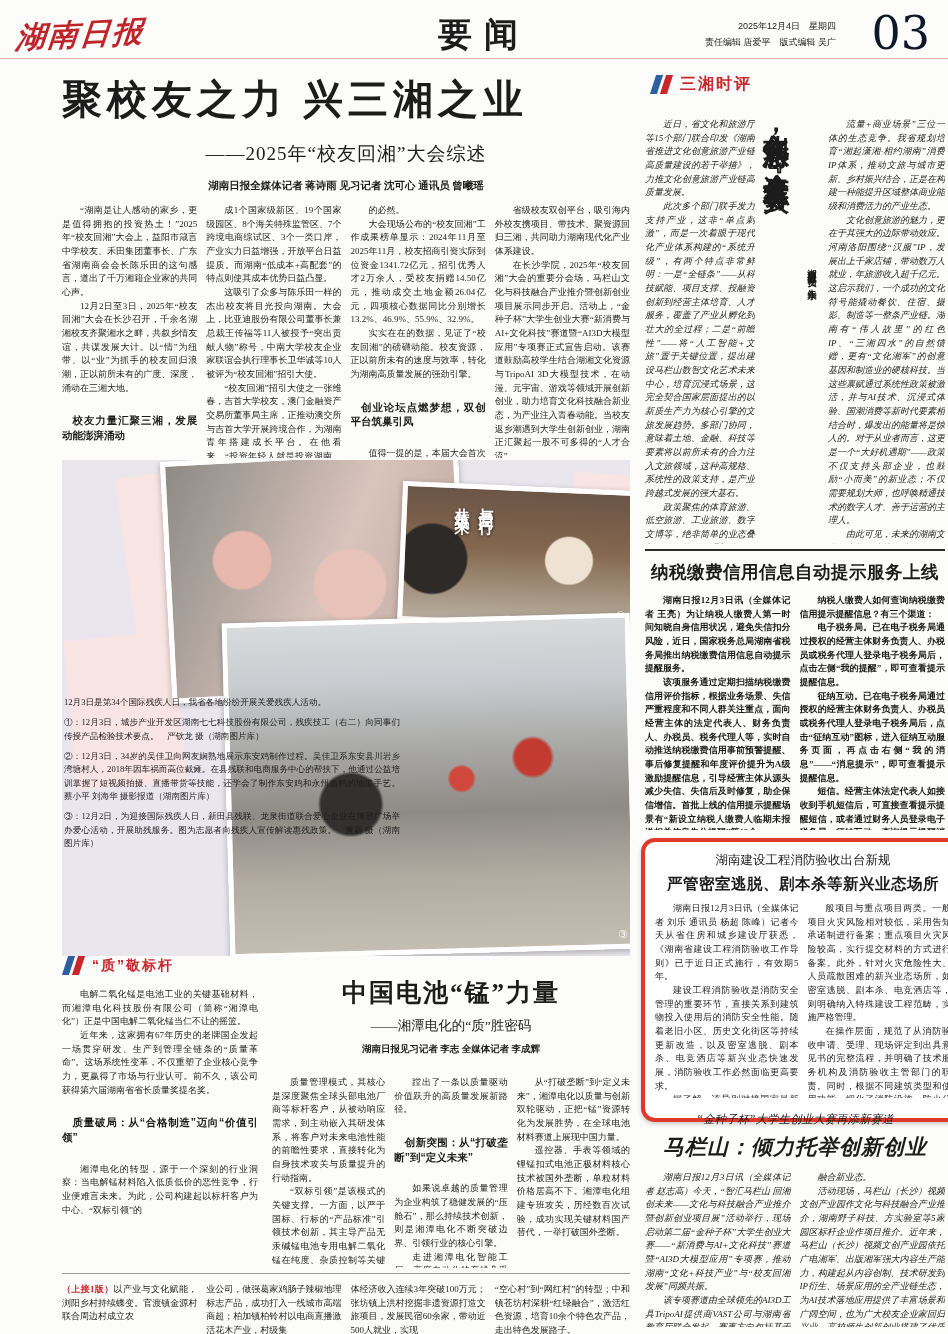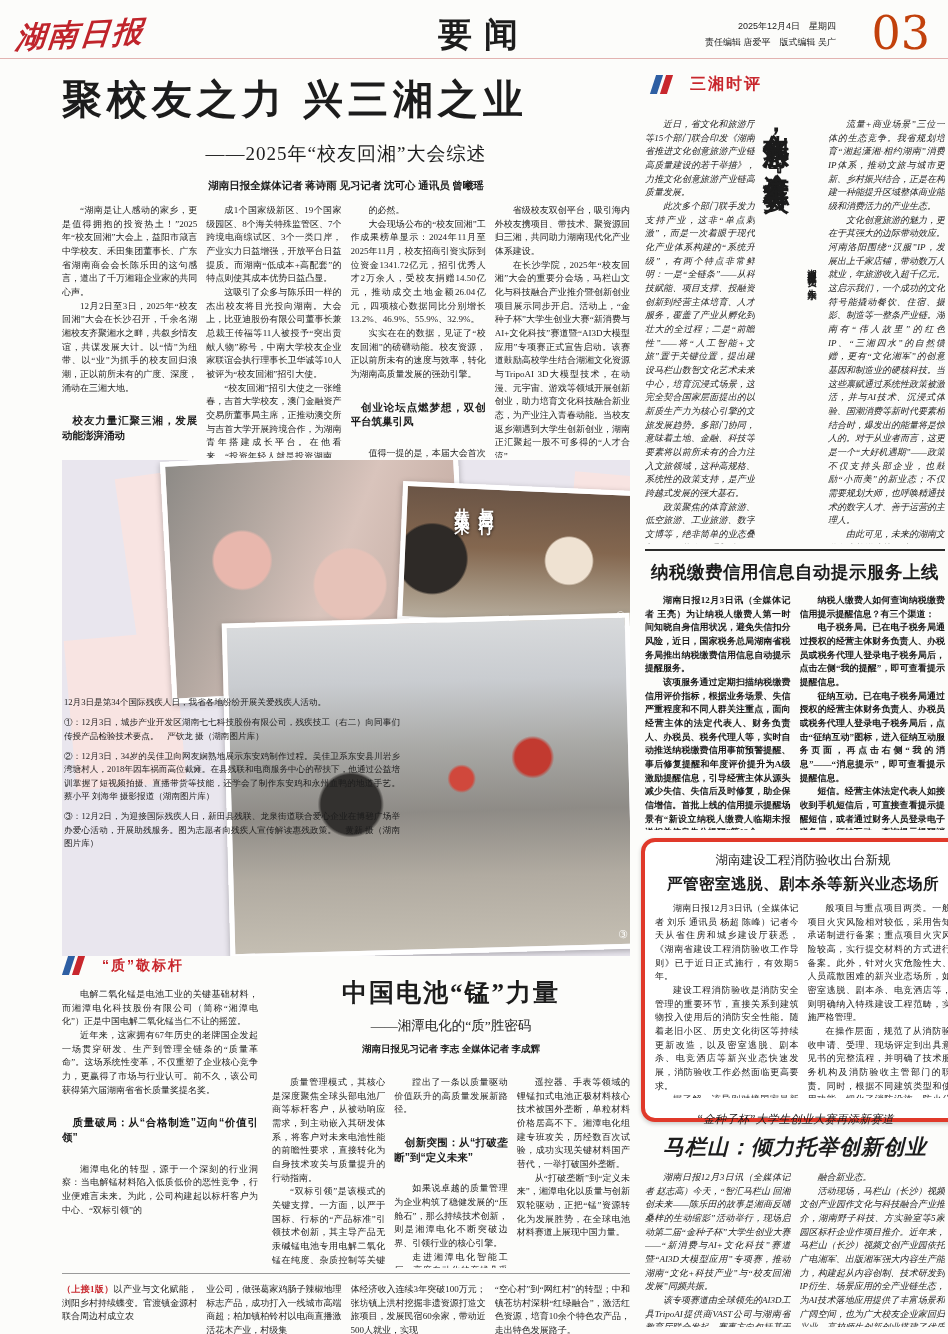--- a/index.html
+++ b/index.html
@@ -7,21 +7,21 @@
         overflow:hidden;font-family:"Liberation Serif","DejaVu Serif",serif;color:#1c1c1c;
         box-shadow:0 0 6px rgba(0,0,0,.4);}
   .sans{font-family:"Liberation Sans","DejaVu Sans",sans-serif;}
   
   #masthead{position:absolute;left:16px;top:14px;width:150px;height:44px;
             color:#c0242b;font-weight:bold;font-size:30px;font-style:italic;
             transform:skewX(-8deg) rotate(-3deg);letter-spacing:2px;white-space:nowrap;}
   #section-title{position:absolute;left:0;right:0;top:12px;text-align:center;
                  font-weight:900;font-size:34px;letter-spacing:12px;padding-left:20px;}
   #dateblock{position:absolute;right:112px;top:18px;text-align:right;font-size:9px;line-height:1.8;color:#222;}
-  #pagenum{position:absolute;right:18px;top:6px;font-size:46px;color:#c2410c;
+  #pagenum{position:absolute;right:18px;top:6px;font-size:46px;color:#0f172a;
            font-family:"DejaVu Serif",serif;}
   #header-rule{position:absolute;left:0;right:0;top:58px;height:1px;background:#e2b3b1;}
   
   .bodycol{font-size:9px;line-height:1.52;text-align:justify;overflow:hidden;}
   .para{margin:0;text-indent:2em;}
   .subhead{margin:18px 0;font-weight:bold;font-size:10.5px;line-height:1.4;
            font-family:"Liberation Sans","DejaVu Sans",sans-serif;text-indent:1em;}
   .cols{display:flex;gap:9px;}
   .cols>div{flex:1 1 0;}
   
@@ -48,21 +48,21 @@
                radial-gradient(circle at 58% 48%,#d0483c 0 4%,transparent 5%),
                radial-gradient(circle at 30% 55%,#33312f 0 9%,transparent 10%),
                linear-gradient(180deg,#d8dadc 0%,#c9ccd0 18%,#a9a9a6 38%,#8e8b86 58%,#b1aba1 78%,#c4beb2 100%);}
   #photo-overlay{position:absolute;left:388px;top:36px;height:180px;writing-mode:vertical-rl;
     color:#fff;font-weight:bold;font-size:15px;letter-spacing:4px;line-height:1.6;
     text-shadow:0 1px 3px rgba(0,0,0,.7);}
   #captions{position:absolute;left:0px;top:236px;width:336px;height:258px;
     font-size:8.6px;line-height:1.55;text-align:justify;padding:0 2px;}
   #captions p{margin:0 0 7px 0;}
   
-  .col-logo{position:absolute;display:flex;align-items:center;gap:16px;}
+  .col-logo{position:absolute;display:flex;align-items:center;gap:6px;}
   .col-logo .mark{position:relative;width:24px;height:19px;}
   .col-logo .mark i{position:absolute;display:block;width:7px;height:19px;transform:skewX(-18deg);}
   .col-logo .mark i.b{left:3px;background:#2e5fa3;}
   .col-logo .mark i.r{left:13px;background:#c8272d;}
   .col-logo .t{color:#c8272d;font-weight:bold;font-size:16px;letter-spacing:2px;
                font-family:"Liberation Sans","DejaVu Sans",sans-serif;}
   #shiping{position:absolute;left:645px;top:112px;width:300px;height:432px;}
   .kai{font-style:italic;}
   #sp-col1{position:absolute;left:0;top:6px;width:110px;height:426px;}
   #sp-title{position:absolute;left:114px;top:0;height:432px;writing-mode:vertical-rl;
@@ -221,21 +221,21 @@
           <p class="para">在操作层面，规范了从消防验收申请、受理、现场评定到出具意见书的完整流程，并明确了技术服务机构及消防验收主管部门的职责。同时，根据不同建筑类型和使用功能，细化了消防设施、防火分隔、安全疏散、消防电气等关键项目的现场检查内容、方法与合格标准，提升验收工作的针对性和可操作性。</p>
         </div>
     </div>
   </div>
 
   <div id="mls">
     <div class="kicker">“金种子杯”大学生创业大赛再添新赛道</div>
     <h2 class="sans">马栏山：倾力托举创新创业</h2>
     <div class="cols">
       <div class="bodycol">
-          <p class="para">湖南日报12月3日讯（全媒体记者 赵志高）今天，“智汇马栏山 回湘创未来——陈乐田的故事是湘商反哺桑梓的生动缩影”活动举行，现场启动第二届“金种子杯”大学生创业大赛——“新消费与AI+文化科技”赛道暨“AI3D大模型应用”专项赛，推动湖南“文化+科技产业”与“校友回湘发展”同频共振。</p>
+          <p class="para">湖南日报12月3日讯（全媒体记者 赵志高）今天，“智汇马栏山 回湘创未来——文化与科技融合产业推介暨创新创业项目展”活动举行，现场启动第二届“金种子杯”大学生创业大赛——“新消费与AI+文化科技”赛道暨“AI3D大模型应用”专项赛，推动湖南“文化+科技产业”与“校友回湘发展”同频共振。</p>
           <p class="para">该专项赛道由全球领先的AI3D工具TripoAI提供商VAST公司与湖南省教育厅联合发起，赛事方向包括基于AI3D核心玩法的游戏、AI3D构建元宇宙、AI3D与AI眼镜及VR的结合、AI3D赋能教育文旅工业设计等，旨在鼓励高校学生结合湖湘文化资源与TripoAI3D大模型技术，在动漫、元宇宙、游戏、文旅文创、工业设计等领域开展创新创业，助力培育文化科技</p>
         </div>
       <div class="bodycol">
           <p class="para">融合新业态。</p>
           <p class="para">活动现场，马栏山（长沙）视频文创产业园作文化与科技融合产业推介，湖南野子科技、方实验室等5家园区标杆企业作项目推介。近年来，马栏山（长沙）视频文创产业园依托广电湘军、出版湘军强大内容生产能力，构建起从内容创制、技术研发到IP衍生、场景应用的全产业链生态，为AI技术落地应用提供了丰富场景和广阔空间，也为广大校友企业家回归兴业、高校师生创新创业搭建了优质平台。</p>
         </div>
     </div>
   </div>
 
   <div id="battery">
@@ -262,22 +262,22 @@
           <p class="para">质量管理模式，其核心是深度聚焦全球头部电池厂商等标杆客户，从被动响应需求，到主动嵌入其研发体系，将客户对未来电池性能的前瞻性要求，直接转化为自身技术攻关与质量提升的行动指南。</p>
           <p class="para">“双标引领”是该模式的关键支撑。一方面，以严于国标、行标的“产品标准”引领技术创新，其主导产品无汞碱锰电池专用电解二氧化锰在纯度、杂质控制等关键指标上树立行业新标杆，定义了品质“天花板”；另一方面，以“产业标准”对标IATF16949等四大国际体系，打通全链条质量经脉。目前，其无汞碱锰市场占有率超四成，核心产品全球市场份额领先，企业累计实现营收超10.61亿元，</p>
         </div>
       <div class="bodycol">
           <p class="para">蹚出了一条以质量驱动价值跃升的高质量发展新路径。</p>
           <p class="subhead">创新突围：从“打破垄断”到“定义未来”</p>
           <p class="para">如果说卓越的质量管理为企业构筑了稳健发展的“压舱石”，那么持续技术创新，则是湘潭电化不断突破边界、引领行业的核心引擎。</p>
           <p class="para">走进湘潭电化智能工厂，高度自动化的产线几乎无人值守。“一个班次仅需3名操作人员。”成希军介绍，数字化系统实时监控超2000个关键工艺参数，任何微小波动即刻触发预警。在新能源领域，材料的一丝瑕疵就可能引发数万颗电池包失效，“极致一致性”是生命线。</p>
         </div>
       <div class="bodycol">
+          <p class="para">从“打破垄断”到“定义未来”，湘潭电化以质量与创新双轮驱动，正把“锰”资源转化为发展胜势，在全球电池材料赛道上展现中国力量。</p>
           <p class="para">遥控器、手表等领域的锂锰扣式电池正极材料核心技术被国外垄断，单粒材料价格居高不下。湘潭电化组建专班攻关，历经数百次试验，成功实现关键材料国产替代，一举打破国外垄断。</p>
-          <p class="para">从“打破垄断”到“定义未来”，湘潭电化以质量与创新双轮驱动，正把“锰”资源转化为发展胜势，在全球电池材料赛道上展现中国力量。</p>
         </div>
     </div>
   </div>
 
   <div id="jump-rule"></div>
   <div id="jump">
     <div class="cols">
       <div class="bodycol">
         <p><span class="jump-label">（上接1版）</span><span>以产业与文化赋能，浏阳乡村持续蝶变。官渡镇金源村联合周边村成立农</span></p>
       </div>

